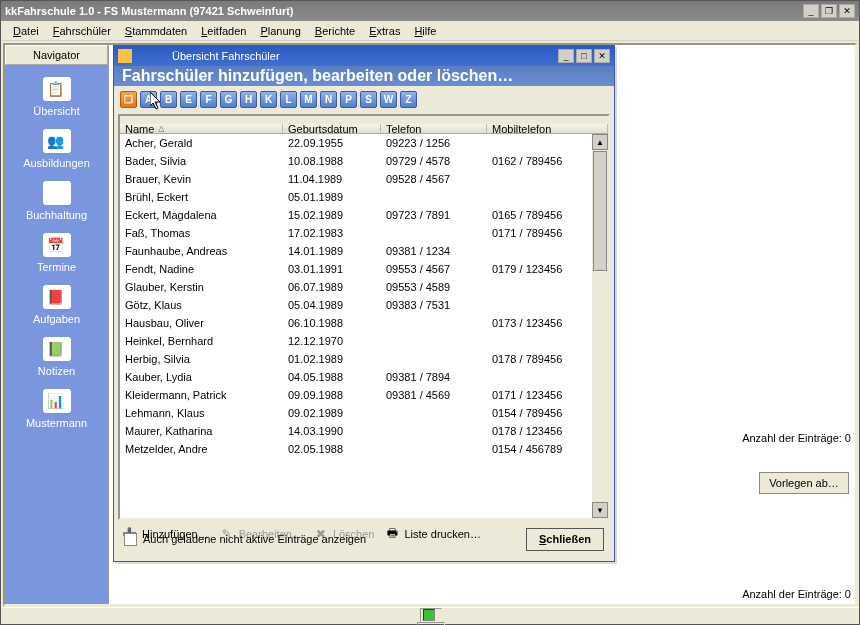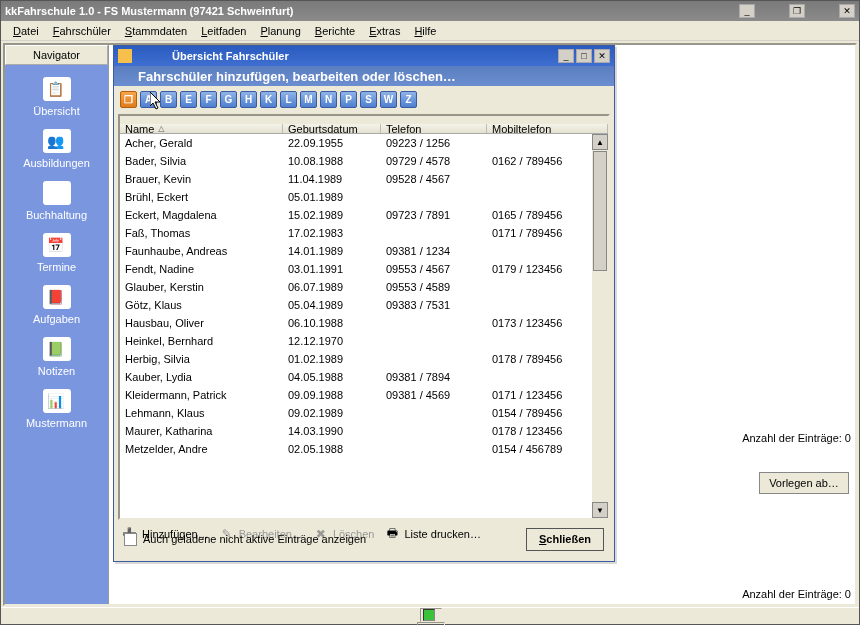--- a/index.html
+++ b/index.html
@@ -1,19 +1,19 @@
 <!DOCTYPE html>
 <html><head>
 <meta charset="utf-8">
 <style>
   * { box-sizing: border-box; margin: 0; padding: 0; font-family: Tahoma, sans-serif; font-size: 11px; }
   body { background: #aca899; width: 860px; height: 625px; overflow: hidden; color: #000; }
   
   .outer-window { position: absolute; left: 0; top: 0; width: 860px; height: 625px; background: #ece9d8; border: 1px solid #555; }
-  .outer-title { height: 20px; background: linear-gradient(#7a7a7a,#8b8b8b); display: flex; align-items: center; color: #fff; padding: 0 4px; gap: 32px; }
+  .outer-title { height: 20px; background: linear-gradient(#7a7a7a,#8b8b8b); display: flex; align-items: center; color: #fff; padding: 0 4px; }
   .outer-title-text { flex: 1; font-weight: bold; font-size: 11px; }
   .title-btn { width: 16px; height: 14px; background: #d4d0c8; border: 1px solid #aaa; margin-left: 2px; display: flex; align-items: center; justify-content: center; font-size: 9px; color: #000; }
   .menubar { height: 20px; display: flex; align-items: center; gap: 2px; padding: 0 6px; background: #ece9d8; border-bottom: 1px solid #d4d0c8; }
   .menubar span { padding: 2px 6px; cursor: default; }
   .menubar u { text-decoration: underline; }
   .main-area { position: absolute; left: 2px; top: 42px; right: 2px; bottom: 18px; background: #fff; border: 2px inset #ece9d8; }
   
   .sidebar { position: absolute; left: 0; top: 0; width: 104px; bottom: 0; background: #7a96df; border-right: 1px solid #999; }
   .sidebar-title { height: 20px; background: #ece9d8; border: 1px outset #fff; display: flex; align-items: center; justify-content: center; font-size: 11px; color: #000; }
   .nav-list { padding-top: 6px; }
@@ -22,22 +22,22 @@
   
   .right-area { position: absolute; left: 106px; right: 0; top: 0; bottom: 0; }
   .lower-panels { position: absolute; left: 2px; right: 2px; bottom: 2px; height: 170px; }
   .panel-count1 { position: absolute; right: 2px; top: 0; color: #000; font-size: 11px; }
   .panel-btn { position: absolute; right: 4px; top: 40px; width: 90px; height: 22px; background: #ece9d8; border: 1px solid #888; display: flex; align-items: center; justify-content: center; }
   .panel-count2 { position: absolute; right: 2px; bottom: 2px; color: #000; font-size: 11px; }
   
   .dialog { position: absolute; left: 112px; top: 44px; width: 502px; height: 517px; background: #ece9d8; border: 1px solid #3c5aa0; box-shadow: 2px 2px 0 rgba(0,0,0,0.15); }
   .dlg-title { height: 20px; background: linear-gradient(#2a5bbf,#3f6fd0); display: flex; align-items: center; color: #fff; padding: 0 4px; }
   .dlg-title .icon { width: 14px; height: 14px; background: #f7c04a; margin-right: 4px; }
-  .dlg-title-text { flex: 1; font-weight: bold; padding-left: 36px; }
-  .dlg-sub { height: 20px; background: linear-gradient(#5a7ebf,#6b8ed1); color: #fff; display: flex; align-items: center; padding: 0 24px; font-weight: bold; font-size: 13px; }
+  .dlg-title-text { flex: 1; font-weight: normal; padding-left: 36px; }
+  .dlg-sub { height: 20px; background: linear-gradient(#5a7ebf,#6b8ed1); color: #fff; display: flex; align-items: center; padding: 0 8px; font-weight: bold; font-size: 16px; }
   .alpha { height: 26px; display: flex; align-items: center; gap: 3px; padding: 0 6px; background: #ece9d8; position: relative; }
   .alpha .btn { width: 17px; height: 17px; background: linear-gradient(#8fb3e8,#4f7fcf); border: 1px solid #3c5aa0; border-radius: 2px; color: #fff; font-size: 10px; font-weight: bold; display: flex; align-items: center; justify-content: center; }
   .alpha .btn.prime { background: linear-gradient(#f7a44a,#e07b1a); border-color: #b55e10; }
   .cursor-arrow { position: absolute; left: 36px; top: 6px; width: 14px; height: 18px; pointer-events: none; z-index: 50; }
   .table { position: absolute; left: 4px; right: 4px; top: 68px; height: 406px; border: 2px inset #ece9d8; background: #fff; overflow: hidden; }
   .thead { height: 18px; display: flex; background: #ece9d8; border-bottom: 1px solid #aaa; }
   .thead div { border-right: 1px solid #bbb; padding: 2px 5px; display: flex; align-items: center; background: linear-gradient(#f5f3e9,#e4e1d0); margin-top: 8px; }
   .col-name { width: 163px; }
   .col-dob { width: 98px; }
   .col-tel { width: 106px; }

